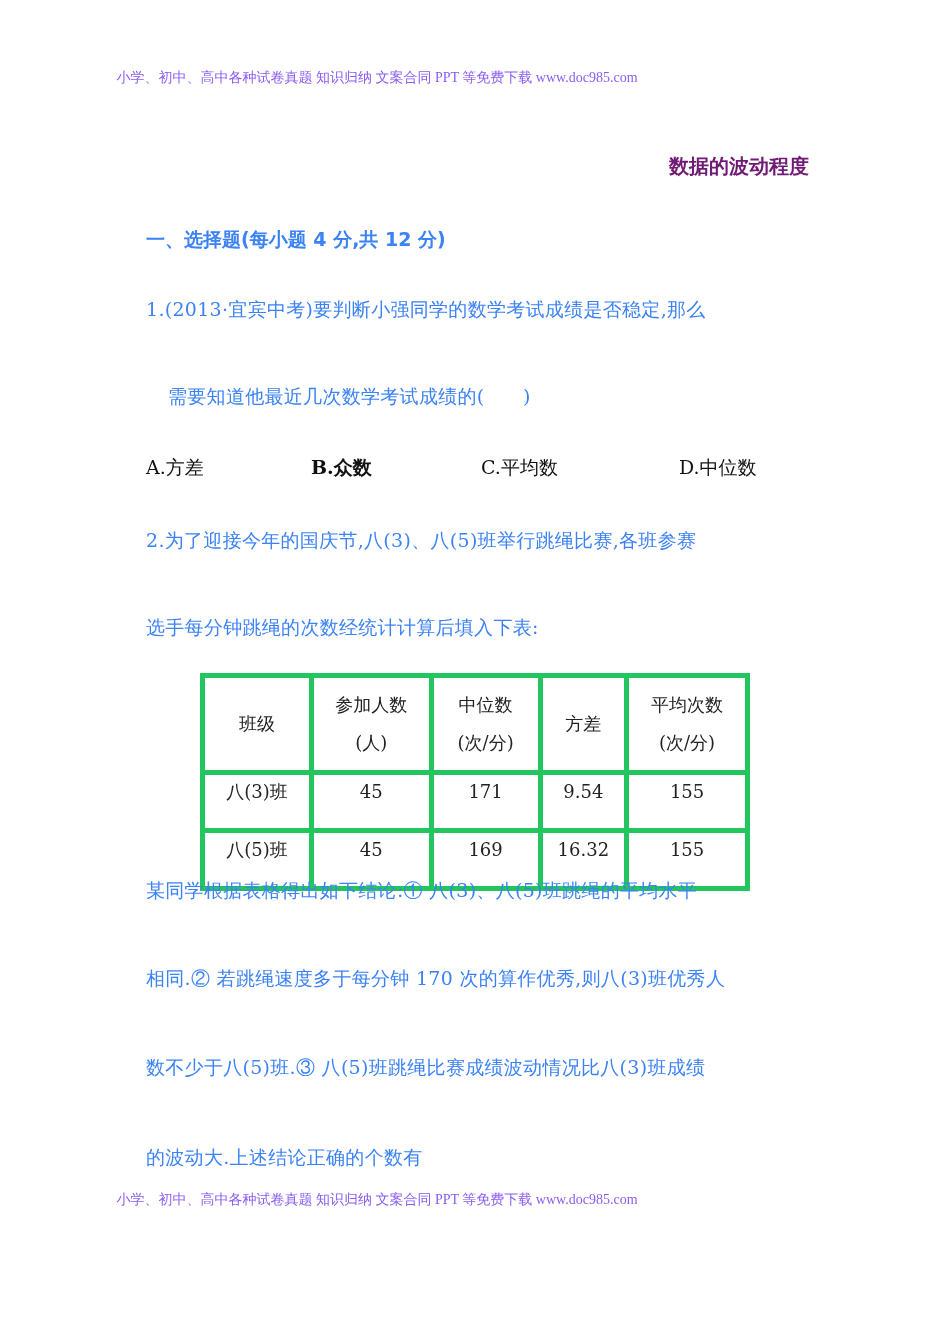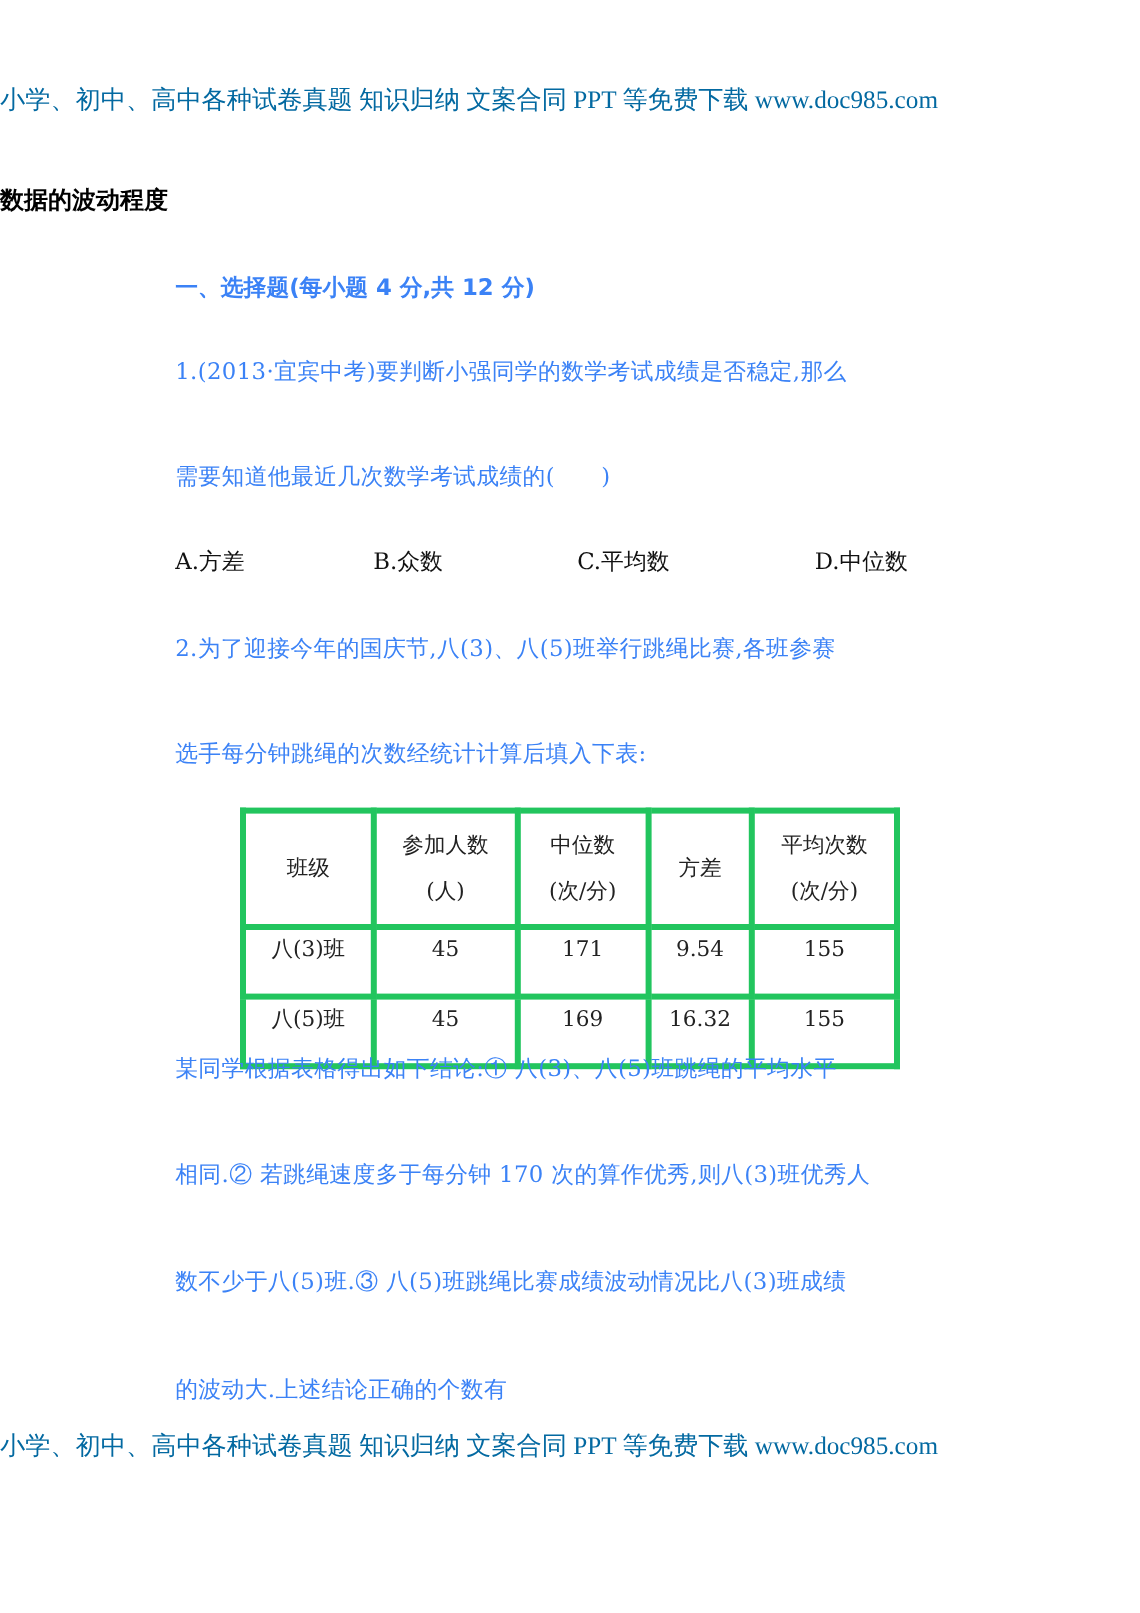--- a/index.html
+++ b/index.html
@@ -4,26 +4,26 @@
 <style>
   html, body { margin: 0; padding: 0; background: #ffffff; }
   body {
     width: 950px; height: 1344px; position: relative; overflow: hidden;
     font-family: "DejaVu Serif", "Liberation Serif", serif; color: #111;
   }
   .abs { position: absolute; white-space: nowrap; }
   .watermark {
     left: 0; width: 754px; text-align: center;
     font-family: "Liberation Serif", "DejaVu Serif", serif;
-    font-size: 21px; color: #0369a1;
+    font-size: 14px; color: #8b5cf6;
   }
   .title {
-    left: 0; width: 809px; text-align: left; top: 153px;
+    left: 0; width: 809px; text-align: right; top: 153px;
     font-family: "DejaVu Sans", sans-serif; font-weight: bold;
-    font-size: 20px; color: #000000;
+    font-size: 20px; color: #701a75;
   }
   .section {
     left: 146px; top: 227px; font-family: "DejaVu Sans", sans-serif;
     font-weight: bold; font-size: 19px; color: #3b82f6;
   }
   .line {
     left: 146px; font-size: 19px; color: #3b82f6; letter-spacing: 0.3px;
   }
   .opt { font-size: 19px; top: 455px; }
   table.data {
@@ -42,24 +42,24 @@
 </head>
 <body>
 
 <div class="abs watermark" style="top:69px;">小学、初中、高中各种试卷真题 知识归纳 文案合同 PPT 等免费下载   www.doc985.com</div>
 
 <div class="abs title">数据的波动程度</div>
 
 <div class="abs section">一、选择题(每小题 4 分,共 12 分)</div>
 
 <div class="abs line" style="top:297px;">1.(2013·宜宾中考)要判断小强同学的数学考试成绩是否稳定,那么</div>
-<div class="abs line" style="top:384px;">需要知道他最近几次数学考试成绩的(　　)</div>
+<div class="abs line" style="top:384px;margin-left:22px;">需要知道他最近几次数学考试成绩的(　　)</div>
 
 <div class="abs opt" style="left:146px;">A.方差</div>
-<div class="abs opt" style="left:311px;">B.众数</div>
+<div class="abs opt" style="left:311px;font-weight:bold;">B.众数</div>
 <div class="abs opt" style="left:481px;">C.平均数</div>
 <div class="abs opt" style="left:679px;">D.中位数</div>
 
 <div class="abs line" style="top:528px;">2.为了迎接今年的国庆节,八(3)、八(5)班举行跳绳比赛,各班参赛</div>
 <div class="abs line" style="top:615px;">选手每分钟跳绳的次数经统计计算后填入下表:</div>
 
 <table class="data">
   <colgroup>
     <col style="width:110px">
       <col style="width:121px">

